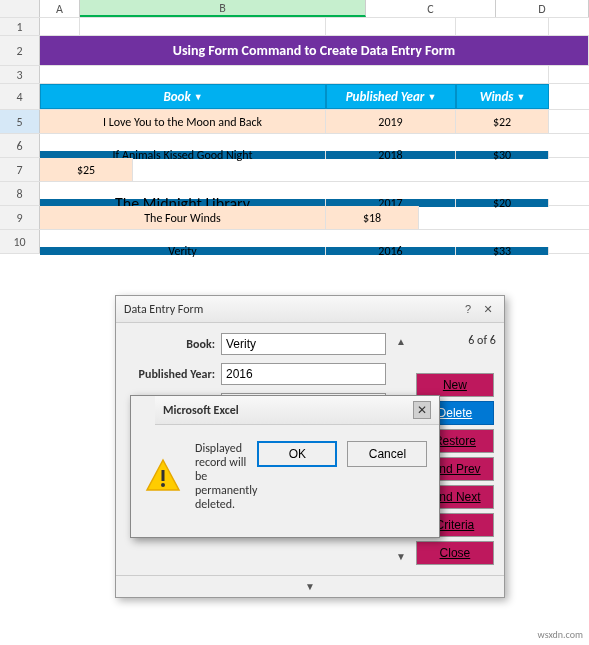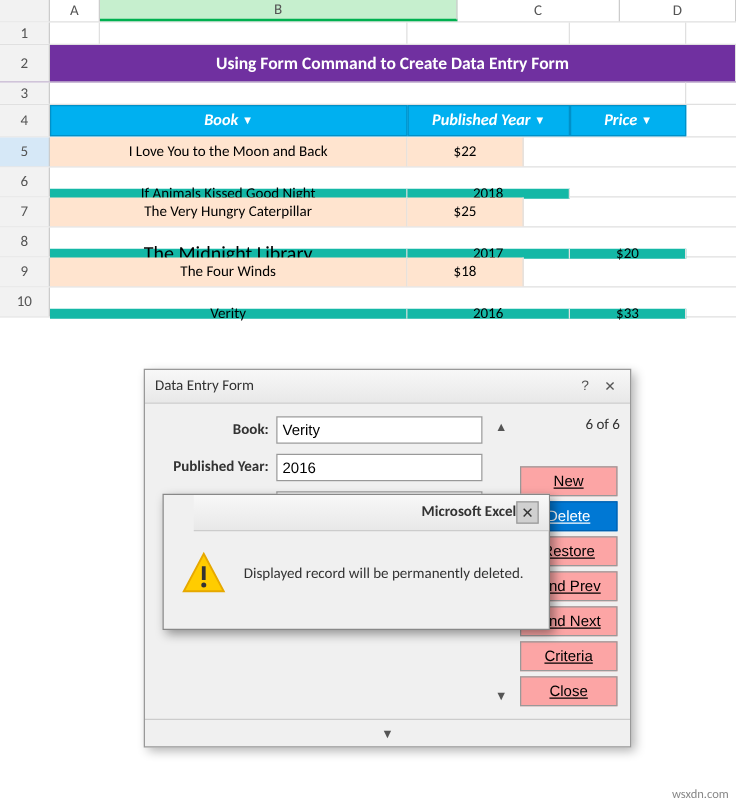--- a/index.html
+++ b/index.html
@@ -93,21 +93,21 @@
       font-weight: bold;
       font-size: 12px;
       text-align: center;
       border: 1px solid #0090c8;
       position: relative;
       font-style: italic;
     }
 
     
     .data-even { background: #ffe4cf; }
-    .data-odd { background: #14b8a6; margin-top: 17px; }
+    .data-odd { background: #0369a1; margin-top: 17px; }
 
     
     .row-selected .row-num { background: #d6e8f7; }
 
     
     .dialog-area {
       position: absolute;
       top: 295px;
       left: 115px;
       width: 390px;
@@ -211,21 +211,21 @@
       gap: 4px;
       width: 80px;
       min-width: 80px;
     }
 
     .dlg-btn {
       width: 78px;
       height: 24px;
       font-size: 12px;
       border: 1px solid #999;
-      background: #fca5a5;
+      background: #be185d;
       cursor: pointer;
       text-align: center;
       display: flex;
       align-items: center;
       justify-content: center;
     }
     .dlg-btn-active {
       background: #0078d4;
       color: #fff;
       border-color: #0060b0;
@@ -246,21 +246,21 @@
       box-shadow: 3px 3px 8px rgba(0,0,0,0.4);
       z-index: 20;
     }
 
     .excel-dialog-titlebar {
       background: linear-gradient(to bottom, #f8f8f8, #e8e8e8);
       border-bottom: 1px solid #ccc;
       padding: 5px 8px;
       display: flex;
       align-items: center;
-      justify-content: flex-end;
+      justify-content: space-between;
       margin-left: 24px;
     }
 
     .excel-dialog-title {
       font-size: 12px;
       color: #333;
       font-weight: bold;
     }
 
     .excel-close-btn {
@@ -381,40 +381,41 @@
     <div class="row-num" style="width:40px;min-width:40px;background:#f2f2f2;border-right:1px solid #ccc;text-align:center;font-size:12px;color:#555;display:flex;align-items:center;justify-content:center;">4</div>
     <div class="cell header-cell" style="width:286px;background:#00b0f0;color:#fff;font-weight:bold;font-size:13px;border:1px solid #0090c8;justify-content:center;">
       <span>Book</span>
       <span class="dropdown-arrow">▼</span>
     </div>
     <div class="cell header-cell" style="width:130px;background:#00b0f0;color:#fff;font-weight:bold;font-size:13px;border:1px solid #0090c8;justify-content:center;">
       <span>Published Year</span>
       <span class="dropdown-arrow">▼</span>
     </div>
     <div class="cell header-cell" style="width:93px;background:#00b0f0;color:#fff;font-weight:bold;font-size:13px;border:1px solid #0090c8;justify-content:center;">
-      <span>Price</span>
+      <span>Winds</span>
       <span class="dropdown-arrow">▼</span>
     </div>
   </div>
 
   <div class="spreadsheet-row row-selected" style="height:24px;">
     <div class="row-num" style="width:40px;min-width:40px;background:#d6e8f7;border-right:1px solid #ccc;text-align:center;font-size:12px;color:#555;display:flex;align-items:center;justify-content:center;">5</div>
     <div class="cell data-even" style="width:286px;font-size:12px;justify-content:center;">I Love You to the Moon and Back</div>
+    <div class="cell data-even" style="width:130px;font-size:12px;justify-content:center;">2019</div>
     <div class="cell data-even" style="width:93px;font-size:12px;justify-content:center;">$22</div>
   </div>
 
   <div class="spreadsheet-row" style="height:24px;">
     <div class="row-num" style="width:40px;min-width:40px;background:#f2f2f2;border-right:1px solid #ccc;text-align:center;font-size:12px;color:#555;display:flex;align-items:center;justify-content:center;">6</div>
     <div class="cell data-odd" style="width:286px;font-size:12px;justify-content:center;">If Animals Kissed Good Night</div>
     <div class="cell data-odd" style="width:130px;font-size:12px;justify-content:center;">2018</div>
+    <div class="cell data-odd" style="width:93px;font-size:12px;justify-content:center;">$30</div>
   </div>
 
   <div class="spreadsheet-row" style="height:24px;">
     <div class="row-num" style="width:40px;min-width:40px;background:#f2f2f2;border-right:1px solid #ccc;text-align:center;font-size:12px;color:#555;display:flex;align-items:center;justify-content:center;">7</div>
-    <div class="cell data-even" style="width:286px;font-size:12px;justify-content:center;">The Very Hungry Caterpillar</div>
     <div class="cell data-even" style="width:93px;font-size:12px;justify-content:center;">$25</div>
   </div>
 
   <div class="spreadsheet-row" style="height:24px;">
     <div class="row-num" style="width:40px;min-width:40px;background:#f2f2f2;border-right:1px solid #ccc;text-align:center;font-size:12px;color:#555;display:flex;align-items:center;justify-content:center;">8</div>
     <div class="cell data-odd" style="width:286px;font-size:16px;justify-content:center;">The Midnight Library</div>
     <div class="cell data-odd" style="width:130px;font-size:12px;justify-content:center;">2017</div>
     <div class="cell data-odd" style="width:93px;font-size:12px;justify-content:center;">$20</div>
   </div>
 
@@ -504,16 +505,20 @@
   <div class="excel-dialog-body">
     <div class="excel-dialog-content">
 
       <svg class="warning-icon" viewBox="0 0 36 36" xmlns="http://www.w3.org/2000/svg">
         <polygon points="18,2 34,32 2,32" fill="#ffcc00" stroke="#e6a800" stroke-width="1.5"></polygon>
         <rect x="16.5" y="12" width="3" height="11" fill="#333"></rect>
         <circle cx="18" cy="27" r="2" fill="#333"></circle>
       </svg>
       <span class="excel-dialog-msg">Displayed record will be permanently deleted.</span>
     </div>
+    <div class="excel-dialog-btns">
+      <button class="excel-ok-btn">OK</button>
+      <button class="excel-cancel-btn">Cancel</button>
+    </div>
   </div>
 </div>
 
 <div class="watermark">wsxdn.com</div>
 
 </body></html>

